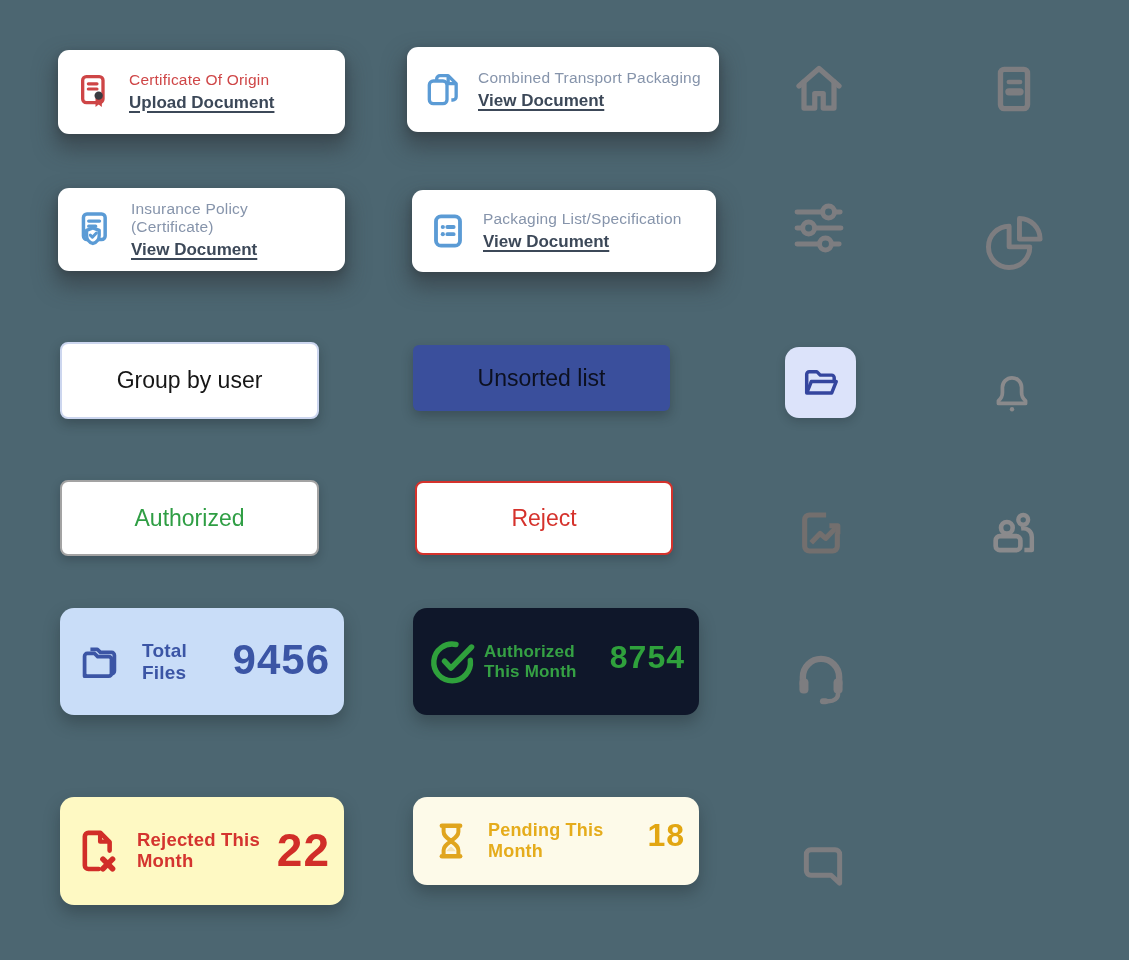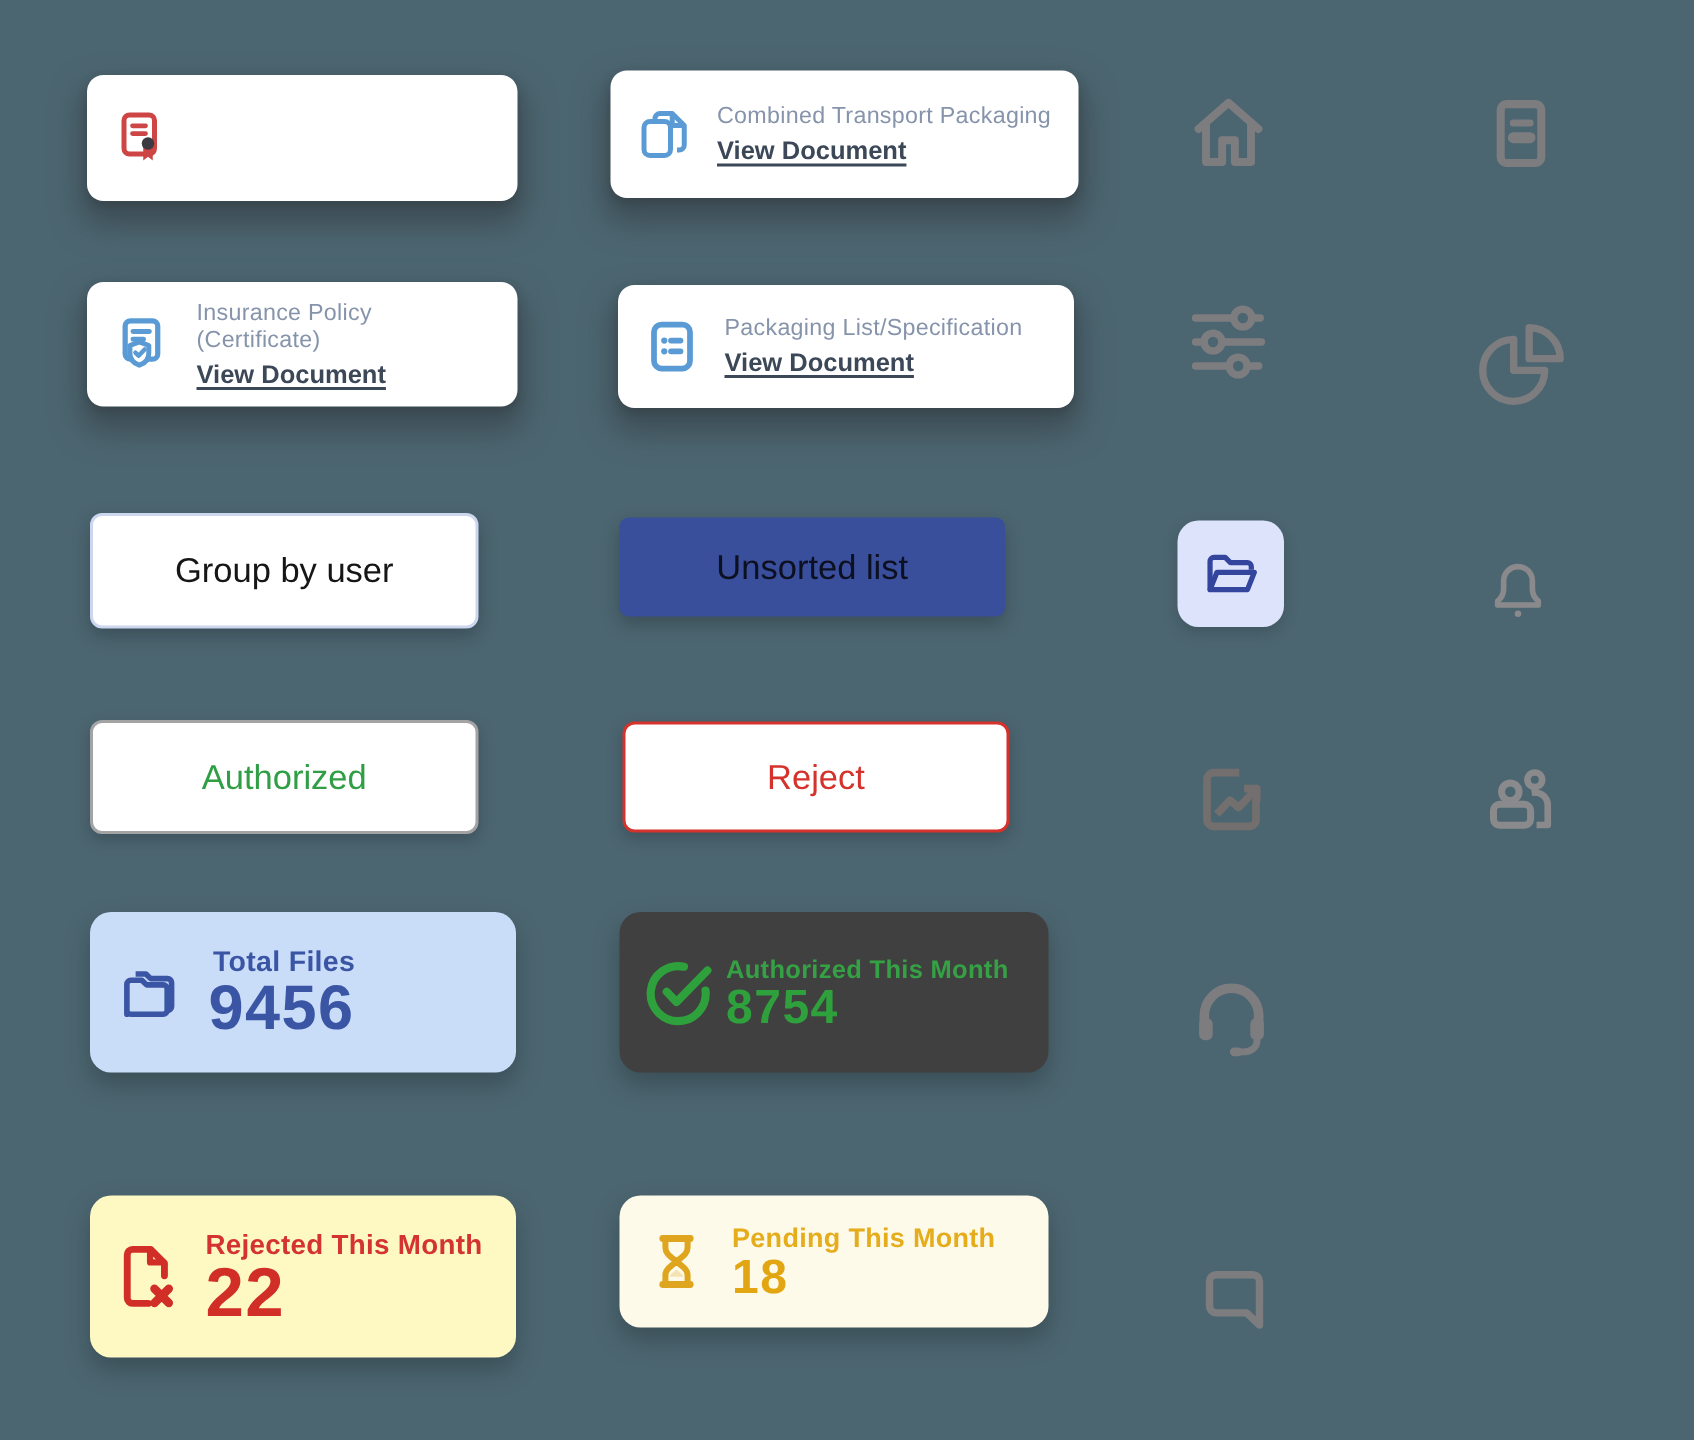--- a/index.html
+++ b/index.html
@@ -29,45 +29,49 @@
   .btn-blue{background:#3a4f9c;border-radius:6px;color:#0c1020;
     box-shadow:0 5px 12px rgba(20,25,30,.3);}
   .btn-green{background:#fff;border:2px solid #a3a3a3;border-radius:8px;color:#2f9e44;
     box-shadow:0 4px 10px rgba(20,25,30,.25);}
   .btn-red{background:#fff;border:2px solid #d5322c;border-radius:8px;color:#d5322c;
     box-shadow:0 4px 10px rgba(20,25,30,.25);}
 
   
   .stat{border-radius:14px;display:flex;align-items:center;gap:13px;padding:0 14px;
     box-shadow:0 8px 16px rgba(30,36,40,.35);}
-  .stat .col{display:flex;flex-direction:column;line-height:1.15;justify-content:flex-end;}
+  .stat .col{display:flex;flex-direction:row;line-height:1.15;justify-content:flex-end;}
   .stat-label{font-size:18px;font-weight:700;letter-spacing:.2px;}
   .stat-value{font-weight:700;line-height:.95;letter-spacing:1px;}
   .stat-blue{background:#c9ddf8;}   .stat-blue .stat-label,.stat-blue .stat-value{color:#3b55a5;}
-  .stat-green{background:#404040;}  .stat-green .stat-label{color:#35a144;} .stat-green .stat-value{color:#2fa13c;}
+  .stat-green{background:#0f172a;}  .stat-green .stat-label{color:#35a144;} .stat-green .stat-value{color:#2fa13c;}
   .stat-pink{background:#fef9c3;}   .stat-pink .stat-label{color:#d4342f;}  .stat-pink .stat-value{color:#d12e28;}
   .stat-cream{background:#fdfae9;}  .stat-cream .stat-label{color:#e5ac1c;} .stat-cream .stat-value{color:#e2a612;}
   .v42{font-size:42px;} .v40{font-size:32px;} .v46{font-size:46px;}
 
   .folder-tile{background:#dce3fa;border-radius:14px;display:flex;align-items:center;justify-content:center;
     box-shadow:0 4px 10px rgba(20,25,30,.2);cursor:pointer;}
   .glyph{display:flex;align-items:center;justify-content:center;cursor:pointer;}
   svg{display:block;}
 </style>
 </head>
 <body>
 
 <div class="abs doc-card" style="left:58px;top:50px;width:255px;height:84px;">
   <span>
     <svg width="40" height="44" viewBox="0 0 24 24" fill="none">
       <rect x="5.2" y="2.8" width="12.2" height="15.6" rx="2.2" stroke="#ce4546" stroke-width="2"></rect>
       <path d="M8.6 7.1 H13.8 M8.6 10.2 H13.8" stroke="#ce4546" stroke-width="1.9" stroke-linecap="round"></path>
       <path d="M12.9 15.6 h3.8 v5.4 l-1.9-1.5 -1.9 1.5 z" fill="#ce4546"></path>
       <circle cx="14.8" cy="14.2" r="2.5" fill="#3a3a40"></circle>
     </svg>
+  </span>
+  <span class="txt">
+    <span class="doc-title red">Certificate Of Origin</span>
+    <span class="doc-action">Upload Document</span>
   </span>
 </div>
 
 <div class="abs doc-card" style="left:407px;top:47px;width:280px;height:85px;">
   <span>
     <svg width="40" height="42" viewBox="0 0 24 24" fill="none" stroke="#5b9bd5" stroke-width="2" stroke-linejoin="round">
       <path d="M8.2 6.6 V5.4 a2 2 0 0 1 2-2 h4.9 L19.9 8.2 V16 a2 2 0 0 1-2 2 h-.9"></path>
       <path d="M15.1 3.4 v4.8 h4.8"></path>
       <rect x="3.8" y="6.6" width="10.6" height="13.6" rx="2.4"></rect>
     </svg>

